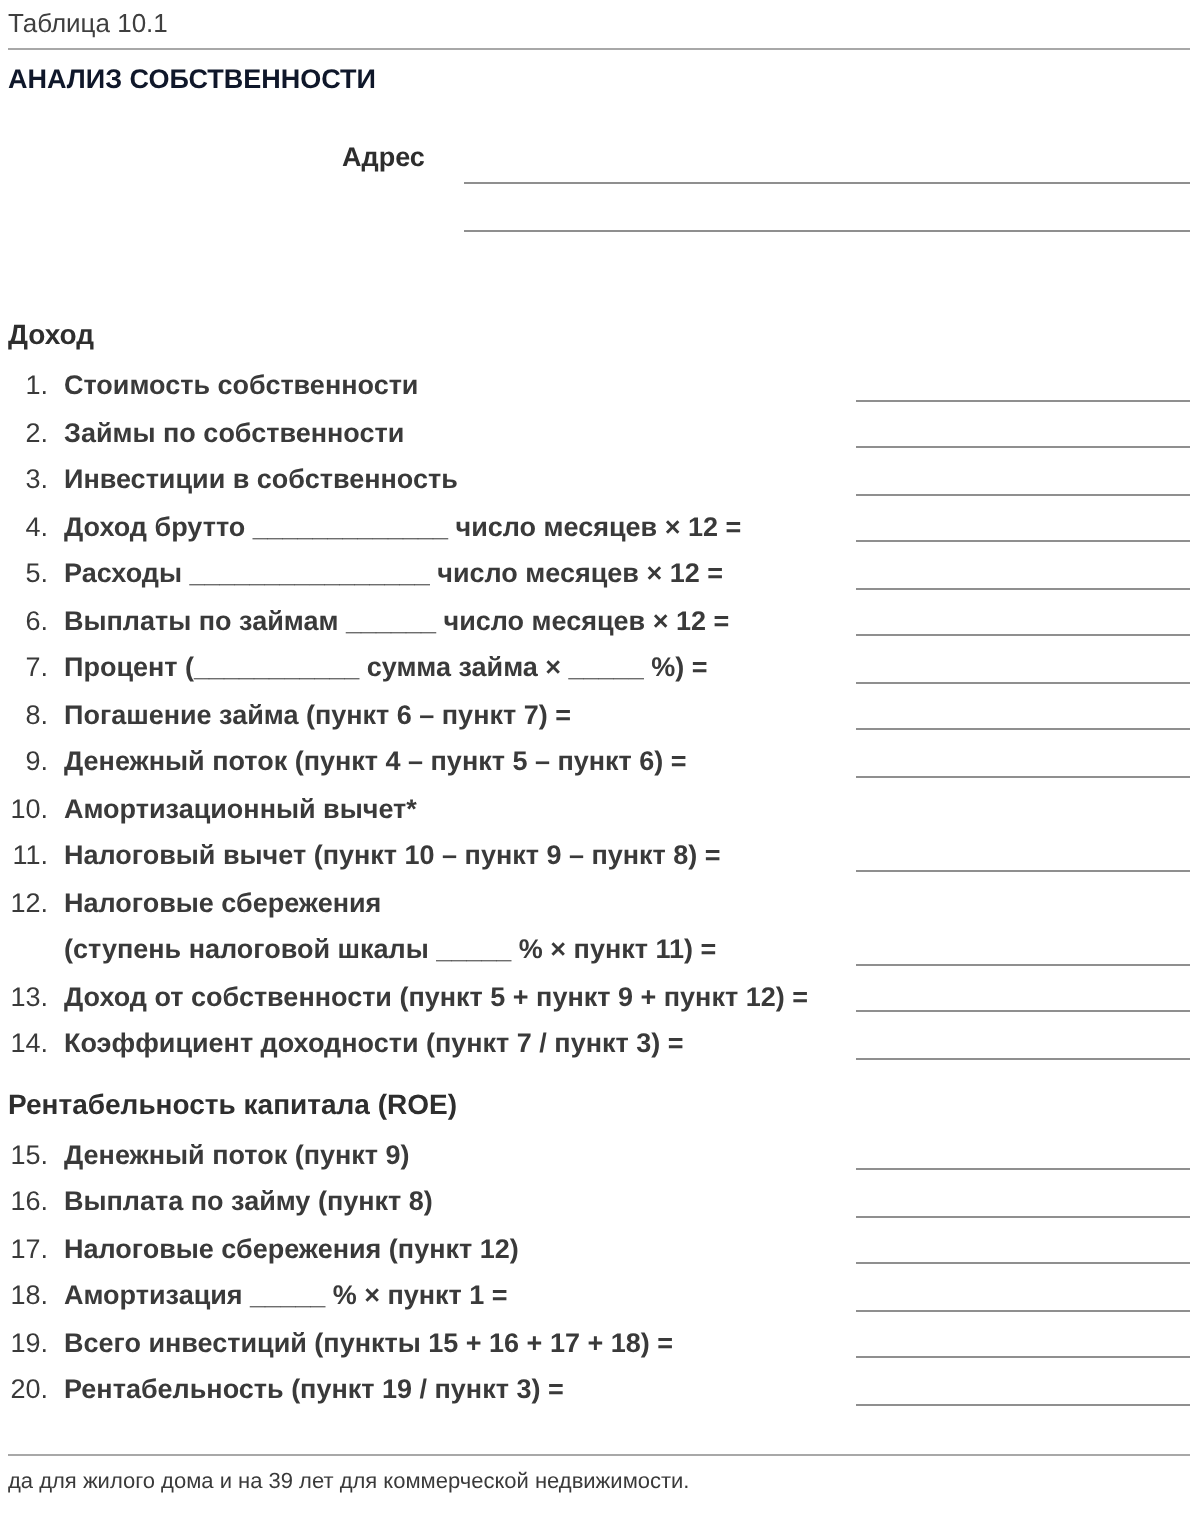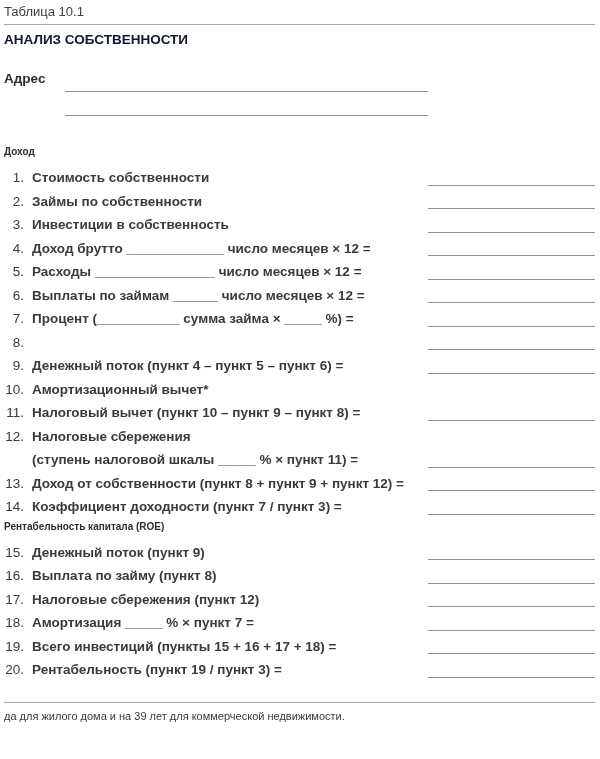--- a/index.html
+++ b/index.html
@@ -32,41 +32,43 @@
   }
   .doc-title {
     font-size: 13.5px;
     line-height: 16px;
     font-weight: 700;
     color: #0f172a;
     margin-bottom: 20px;
   }
   .address-block {
     display: flex;
-    margin-bottom: 28px;
+    margin-bottom: 43px;
+    justify-content: flex-end;
   }
   .address-label {
     flex: none;
     width: 61px;
     padding-top: 3px;
     font-size: 13.5px;
     font-weight: 700;
     color: #2e2e2e;
   }
   .address-lines {
     width: 363px;
   }
   .address-line {
     height: 23px;
     border-bottom: 1px solid #8f8f8f;
   }
   .section + .section {
+    margin-top: 10px;
   }
   .section-heading {
-    font-size: 10px;
+    font-size: 14px;
     line-height: 16px;
     font-weight: 700;
     color: #2e2e2e;
     margin-bottom: 6px;
   }
   .row {
     display: flex;
     align-items: flex-start;
     font-size: 13.5px;
     line-height: 23.5px;
@@ -169,20 +171,23 @@
         </div>
         <div class="row">
           <span class="rownum">7.</span>
           <span class="rowtext">
             <div>Процент (___________ сумма займа × _____ %) =</div>
           </span>
           <span class="blank"></span>
         </div>
         <div class="row">
           <span class="rownum">8.</span>
+          <span class="rowtext">
+            <div>Погашение займа (пункт 6 – пункт 7) =</div>
+          </span>
           <span class="blank"></span>
         </div>
         <div class="row">
           <span class="rownum">9.</span>
           <span class="rowtext">
             <div>Денежный поток (пункт 4 – пункт 5 – пункт 6) =</div>
           </span>
           <span class="blank"></span>
         </div>
         <div class="row">
@@ -202,21 +207,21 @@
           <span class="rownum">12.</span>
           <span class="rowtext">
             <div>Налоговые сбережения</div>
             <div>(ступень налоговой шкалы _____ % × пункт 11) =</div>
           </span>
           <span class="blank"></span>
         </div>
         <div class="row">
           <span class="rownum">13.</span>
           <span class="rowtext">
-            <div>Доход от собственности (пункт 8 + пункт 9 + пункт 12) =</div>
+            <div>Доход от собственности (пункт 5 + пункт 9 + пункт 12) =</div>
           </span>
           <span class="blank"></span>
         </div>
         <div class="row">
           <span class="rownum">14.</span>
           <span class="rowtext">
             <div>Коэффициент доходности (пункт 7 / пункт 3) =</div>
           </span>
           <span class="blank"></span>
         </div>
@@ -240,21 +245,21 @@
         <div class="row">
           <span class="rownum">17.</span>
           <span class="rowtext">
             <div>Налоговые сбережения (пункт 12)</div>
           </span>
           <span class="blank"></span>
         </div>
         <div class="row">
           <span class="rownum">18.</span>
           <span class="rowtext">
-            <div>Амортизация _____ % × пункт 7 =</div>
+            <div>Амортизация _____ % × пункт 1 =</div>
           </span>
           <span class="blank"></span>
         </div>
         <div class="row">
           <span class="rownum">19.</span>
           <span class="rowtext">
             <div>Всего инвестиций (пункты 15 + 16 + 17 + 18) =</div>
           </span>
           <span class="blank"></span>
         </div>

